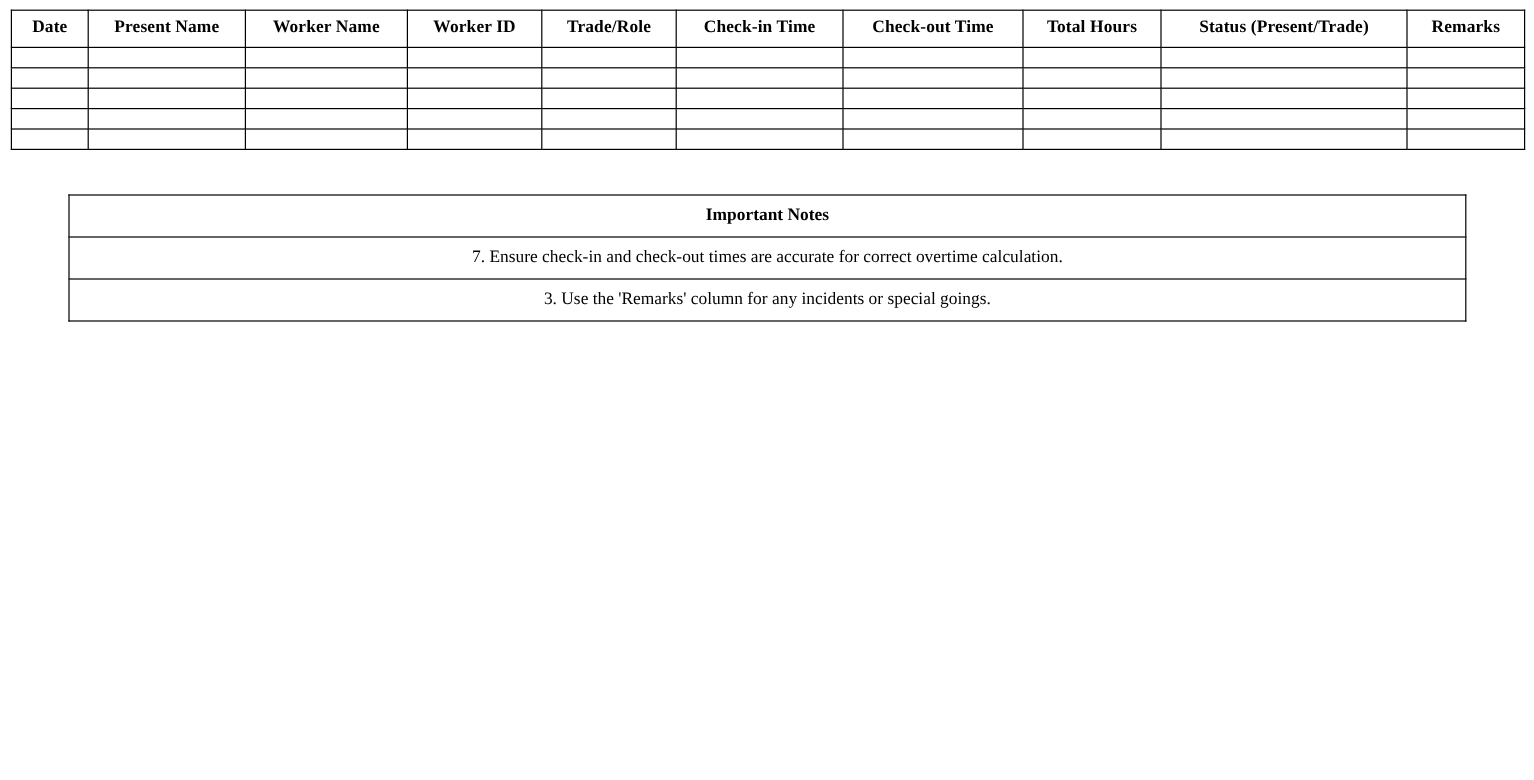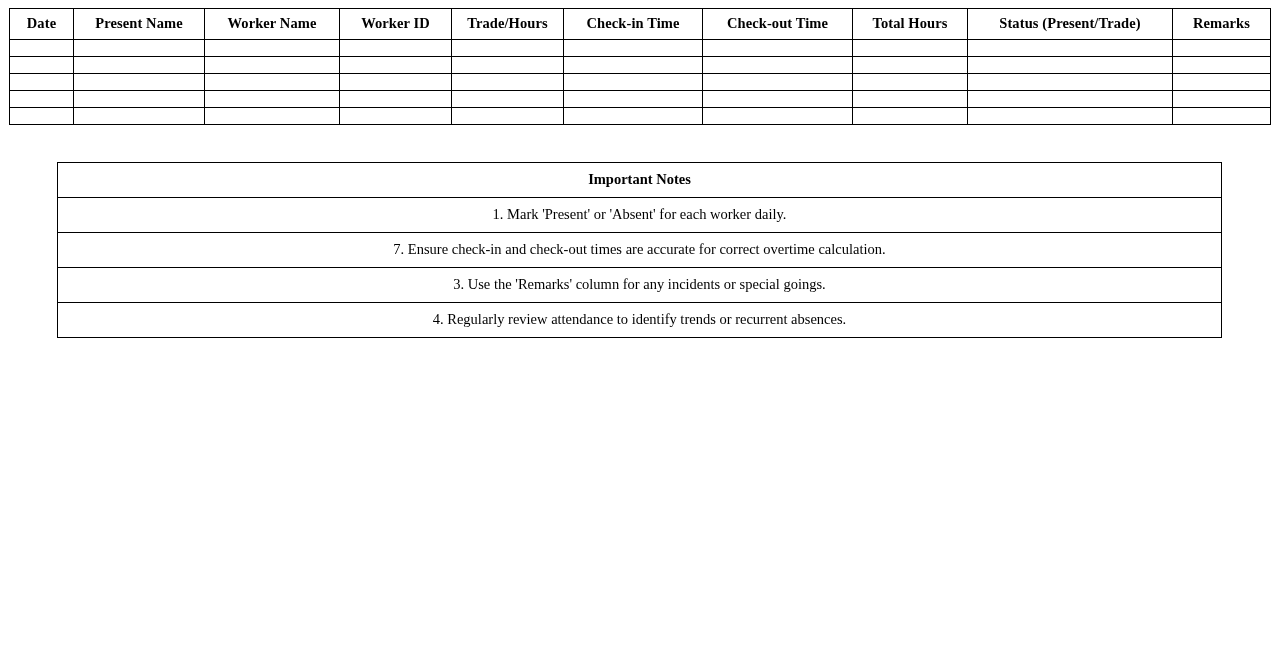--- a/index.html
+++ b/index.html
@@ -121,21 +121,21 @@
         <col class="c-hours">
         <col class="c-status">
         <col class="c-remarks">
       </colgroup>
       <thead>
         <tr>
           <th>Date</th>
           <th>Present Name</th>
           <th>Worker Name</th>
           <th>Worker ID</th>
-          <th>Trade/Hours</th>
+          <th>Trade/Role</th>
           <th>Check-in Time</th>
           <th>Check-out Time</th>
           <th>Total Hours</th>
           <th>Status (Present/Trade)</th>
           <th>Remarks</th>
         </tr>
       </thead>
       <tbody id="attendance-body">
           <tr>
             <td></td>
@@ -200,29 +200,23 @@
         </tbody>
     </table>
   </div>
 
   <div class="notes-wrap">
     <table class="notes">
       <tbody id="notes-body">
         <tr>
           <td class="notes-title">Important Notes</td>
         </tr>
-      <tr>
-            <td>1. Mark 'Present' or 'Absent' for each worker daily.</td>
-          </tr>
           <tr>
             <td>7. Ensure check-in and check-out times are accurate for correct overtime calculation.</td>
           </tr>
           <tr>
             <td>3. Use the 'Remarks' column for any incidents or special goings.</td>
-          </tr>
-          <tr>
-            <td>4. Regularly review attendance to identify trends or recurrent absences.</td>
           </tr>
         </tbody>
     </table>
   </div>
 
 </div>
 
 </body></html>

